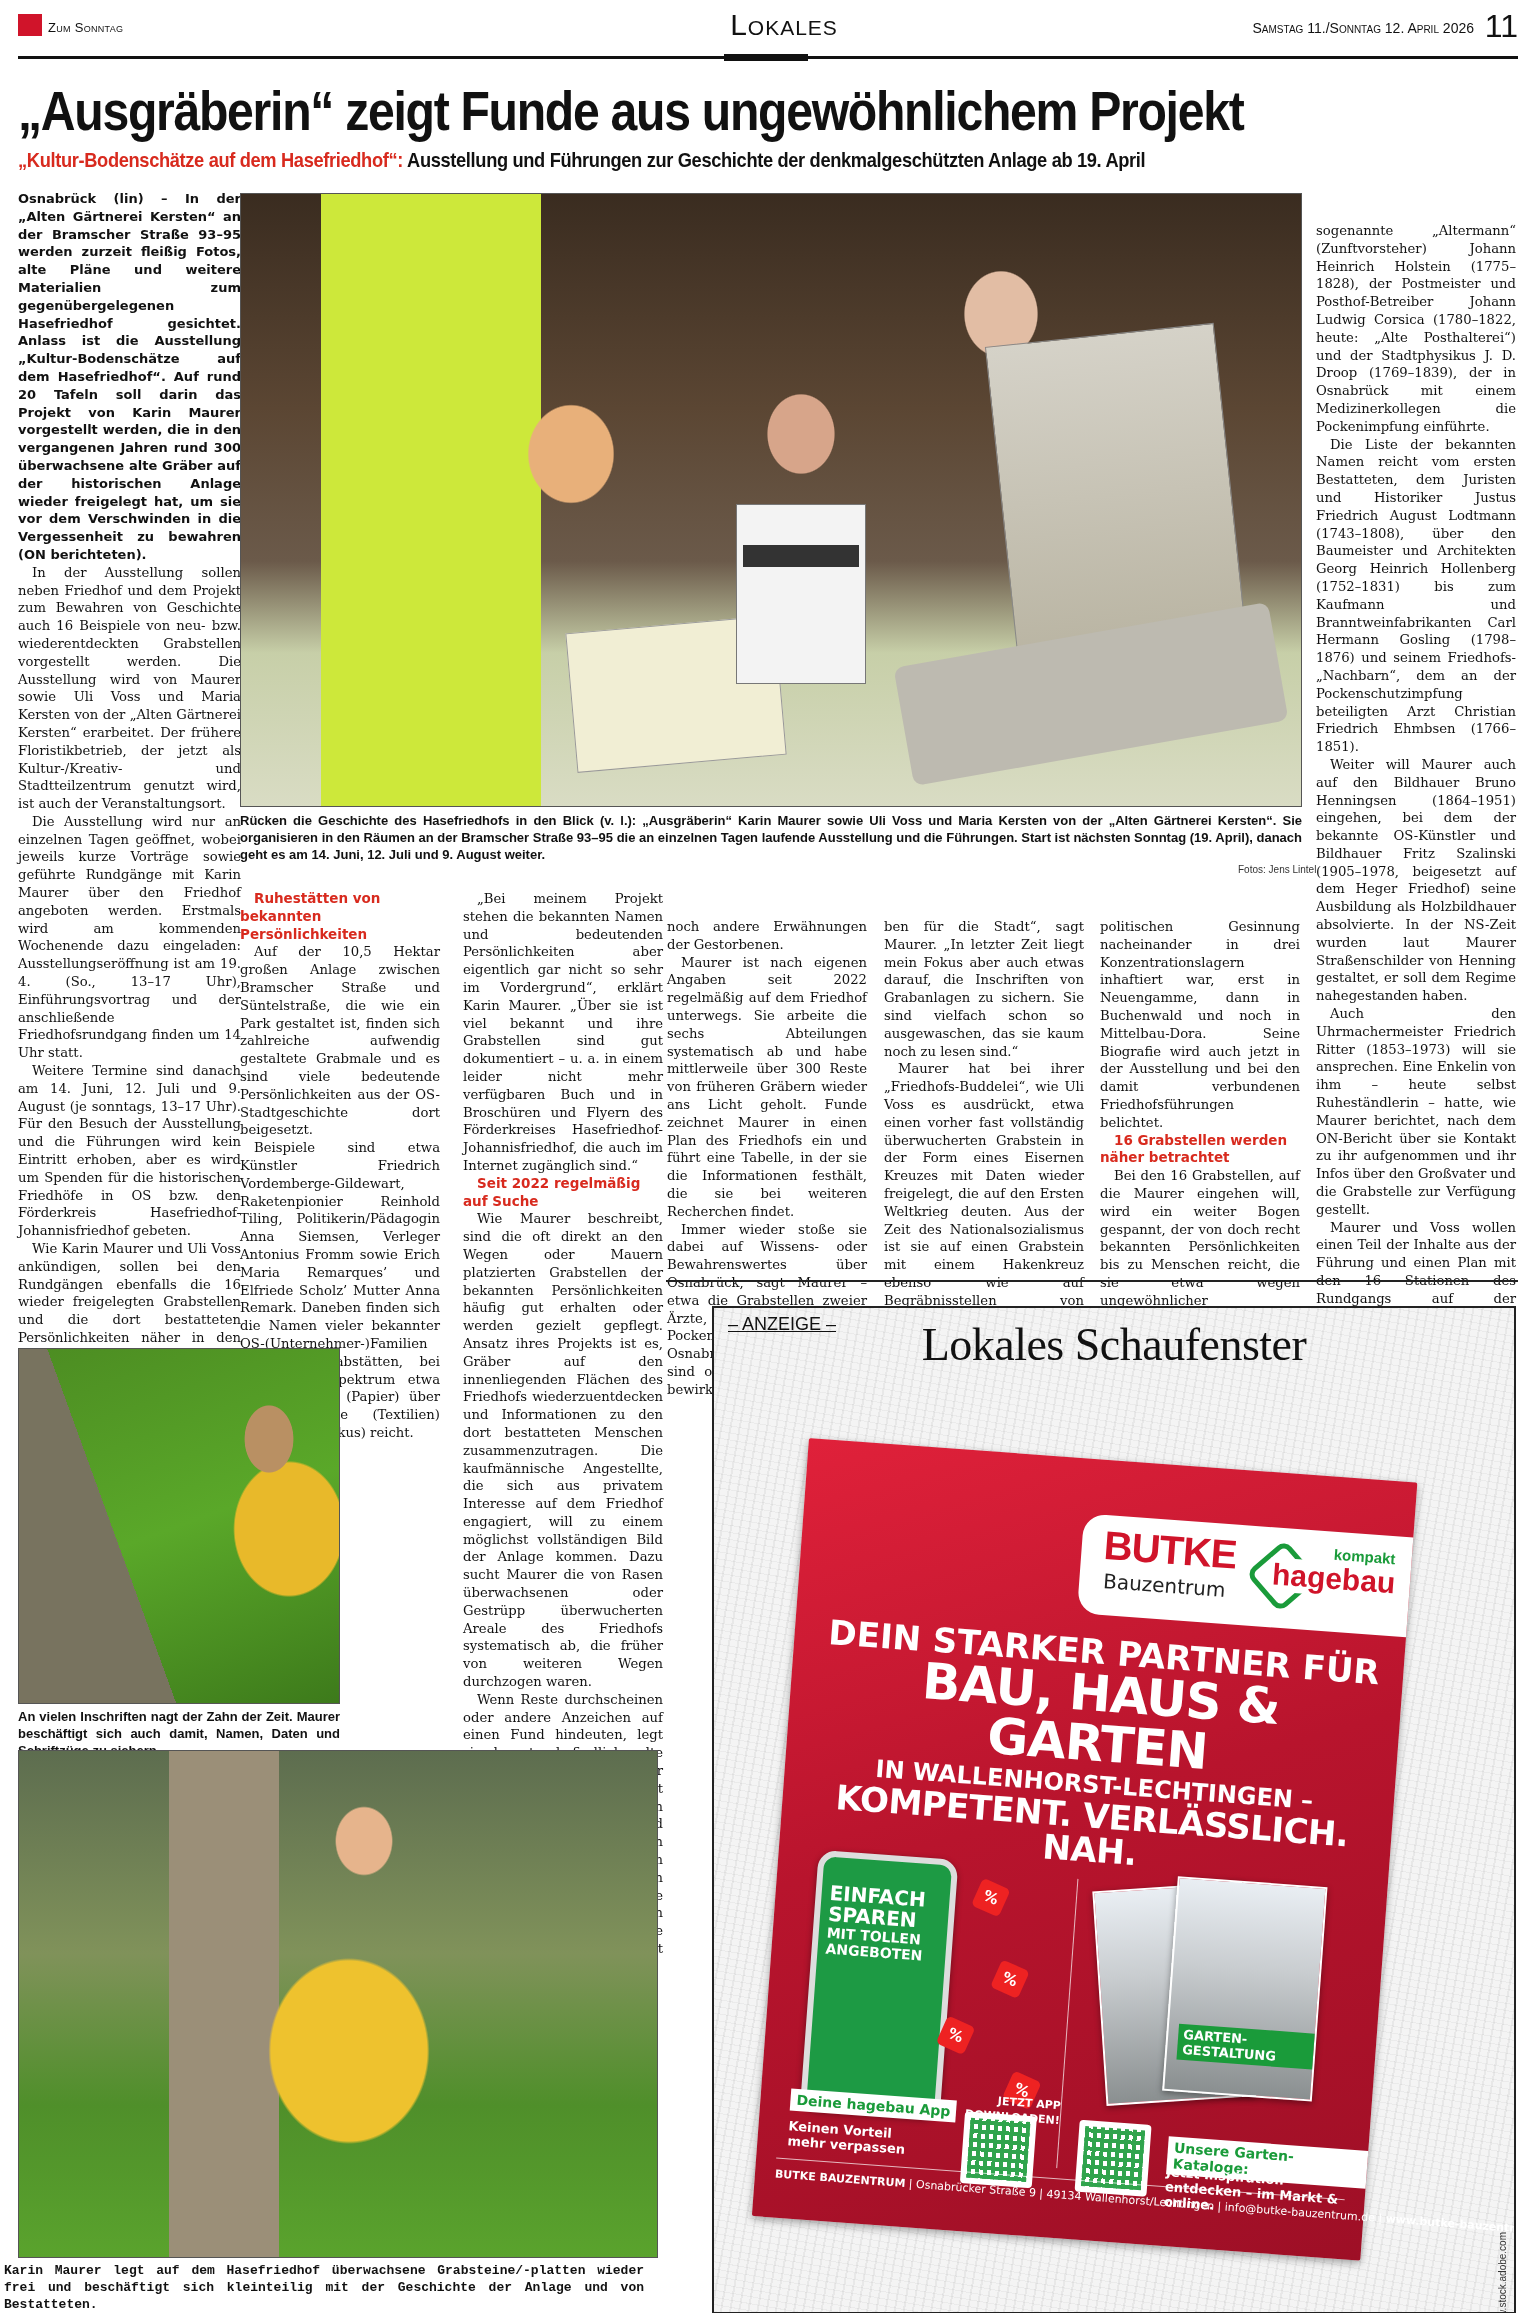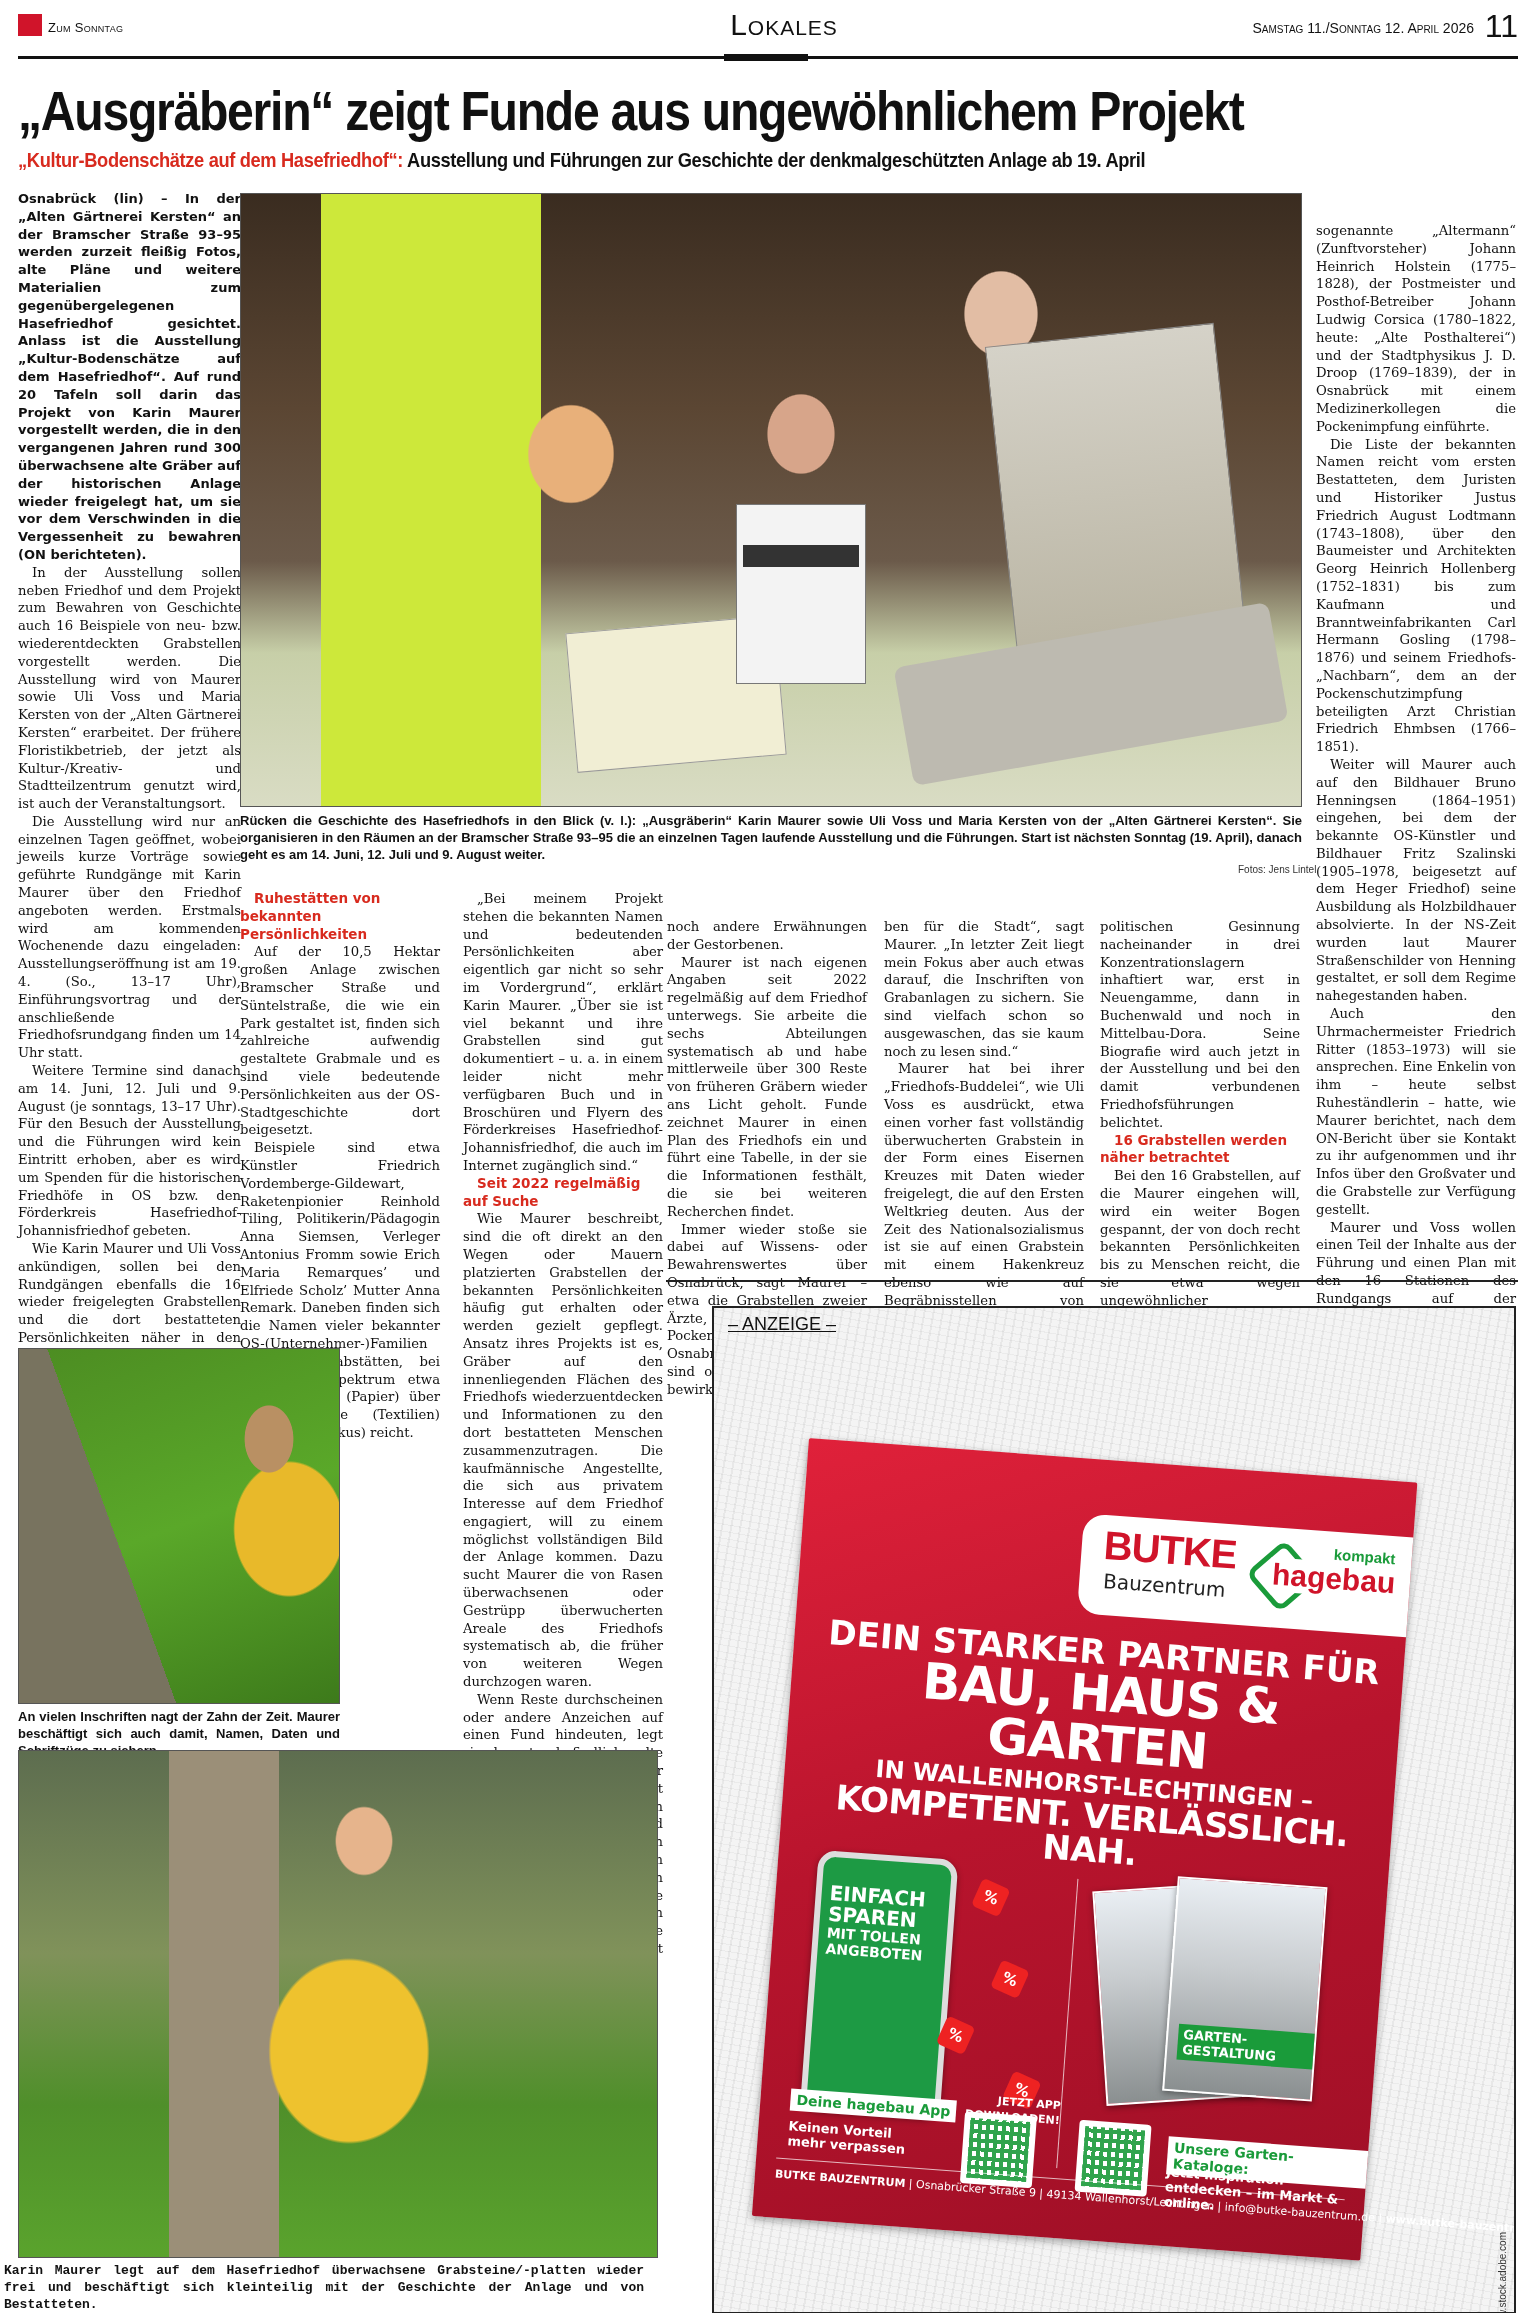--- a/index.html
+++ b/index.html
@@ -164,20 +164,21 @@
 <div class="photo" style="left:18px; top:1750px; width:640px; height:508px; background:
   radial-gradient(ellipse 50px 60px at 345px 90px, #e6b48c 0 55%, transparent 58%),
   radial-gradient(ellipse 130px 150px at 330px 300px, #eec22e 0 60%, transparent 62%),
   linear-gradient(90deg, transparent 0 150px, #9b8f78 150px 260px, transparent 260px),
   linear-gradient(180deg, #5d6d4f 0%, #80925a 40%, #4f8f2a 70%, #5aa32d 100%);"></div>
 <div class="cap" style="left:4px; top:2262px; width:640px;font-family:Liberation Mono, monospace;">Karin Maurer legt auf dem Hasefriedhof überwachsene Grabsteine/-platten wieder frei und beschäftigt sich kleinteilig mit der Geschichte der Anlage und von Bestatteten.</div>
 
 <div class="abs ad">
   <div class="sketch"></div>
   <div class="ad-label">– ANZEIGE –</div>
+  <div class="ad-title">Lokales Schaufenster</div>
 
   <div class="ad-card">
     <div class="logo-box">
       <div class="butke">BUTKE</div>
       <div class="bauz">Bauzentrum</div>
       <div class="hage-ring"></div>
       <div class="hagebau">hagebau</div>
       <div class="kompakt">kompakt</div>
     </div>
 

